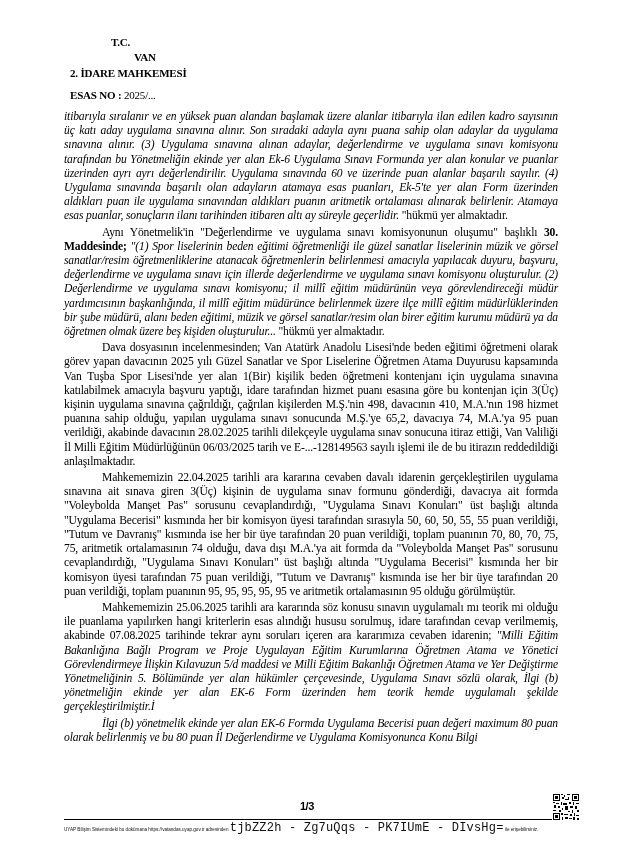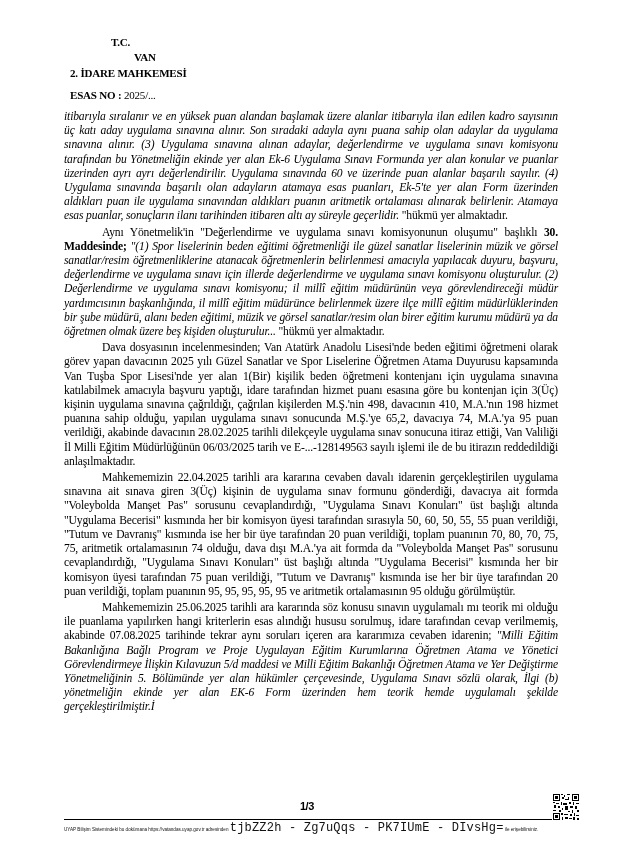--- a/index.html
+++ b/index.html
@@ -44,20 +44,21 @@
       <span class="it">itibarıyla sıralanır ve en yüksek puan alandan başlamak üzere alanlar itibarıyla ilan edilen kadro sayısının üç katı aday uygulama sınavına alınır. Son sıradaki adayla aynı puana sahip olan adaylar da uygulama sınavına alınır. </span><span class="it u">(3) Uygulama sınavına alınan adaylar, değerlendirme ve uygulama sınavı komisyonu tarafından bu Yönetmeliğin ekinde yer alan Ek-6 Uygulama Sınavı Formunda yer alan konular ve puanlar üzerinden ayrı ayrı değerlendirilir. Uygulama sınavında 60 ve üzerinde puan alanlar başarılı sayılır.</span><span class="it"> (4) Uygulama sınavında başarılı olan adayların atamaya esas puanları, Ek-5'te yer alan Form üzerinden aldıkları puan ile uygulama sınavından aldıkları puanın aritmetik ortalaması alınarak belirlenir. Atamaya esas puanlar, sonuçların ilanı tarihinden itibaren altı ay süreyle geçerlidir.</span><span> "hükmü yer almaktadır.</span>
     </p>
     <p class="ind">
       <span>Aynı Yönetmelik'in "Değerlendirme ve uygulama sınavı komisyonunun oluşumu" başlıklı </span><span class="b">30. Maddesinde;</span><span class="it"> "(1) Spor liselerinin beden eğitimi öğretmenliği ile güzel sanatlar liselerinin müzik ve görsel sanatlar/resim öğretmenliklerine atanacak öğretmenlerin belirlenmesi amacıyla yapılacak duyuru, başvuru, değerlendirme ve uygulama sınavı için illerde değerlendirme ve uygulama sınavı komisyonu oluşturulur. (2) Değerlendirme ve uygulama sınavı komisyonu; il millî eğitim müdürünün veya görevlendireceği müdür yardımcısının başkanlığında, il millî eğitim müdürünce belirlenmek üzere ilçe millî eğitim müdürlüklerinden bir şube müdürü, alanı beden eğitimi, müzik ve görsel sanatlar/resim olan birer eğitim kurumu müdürü ya da öğretmen olmak üzere beş kişiden oluşturulur...</span><span> "hükmü yer almaktadır.</span>
     </p>
     <p class="ind">Dava dosyasının incelenmesinden; Van Atatürk Anadolu Lisesi'nde beden eğitimi öğretmeni olarak görev yapan davacının 2025 yılı Güzel Sanatlar ve Spor Liselerine Öğretmen Atama Duyurusu kapsamında Van Tuşba Spor Lisesi'nde yer alan 1(Bir) kişilik beden öğretmeni kontenjanı için uygulama sınavına katılabilmek amacıyla başvuru yaptığı, idare tarafından hizmet puanı esasına göre bu kontenjan için 3(Üç) kişinin uygulama sınavına çağrıldığı, çağrılan kişilerden M.Ş.'nin 498, davacının 410, M.A.'nın 198 hizmet puanına sahip olduğu, yapılan uygulama sınavı sonucunda M.Ş.'ye 65,2, davacıya 74, M.A.'ya 95 puan verildiği, akabinde davacının 28.02.2025 tarihli dilekçeyle uygulama sınav sonucuna itiraz ettiği, Van Valiliği İl Milli Eğitim Müdürlüğünün 06/03/2025 tarih ve E-...-128149563 sayılı işlemi ile de bu itirazın reddedildiği anlaşılmaktadır.</p>
     <p class="ind">Mahkememizin 22.04.2025 tarihli ara kararına cevaben davalı idarenin gerçekleştirilen uygulama sınavına ait sınava giren 3(Üç) kişinin de uygulama sınav formunu gönderdiği, davacıya ait formda "Voleybolda Manşet Pas" sorusunu cevaplandırdığı, "Uygulama Sınavı Konuları" üst başlığı altında "Uygulama Becerisi" kısmında her bir komisyon üyesi tarafından sırasıyla 50, 60, 50, 55, 55 puan verildiği, "Tutum ve Davranış" kısmında ise her bir üye tarafından 20 puan verildiği, toplam puanının 70, 80, 70, 75, 75, aritmetik ortalamasının 74 olduğu, dava dışı M.A.'ya ait formda da "Voleybolda Manşet Pas" sorusunu cevaplandırdığı, "Uygulama Sınavı Konuları" üst başlığı altında "Uygulama Becerisi" kısmında her bir komisyon üyesi tarafından 75 puan verildiği, "Tutum ve Davranış" kısmında ise her bir üye tarafından 20 puan verildiği, toplam puanının 95, 95, 95, 95, 95 ve aritmetik ortalamasının 95 olduğu görülmüştür.</p>
     <p class="ind">
       <span>Mahkememizin 25.06.2025 tarihli ara kararında söz konusu sınavın uygulamalı mı teorik mi olduğu ile puanlama yapılırken hangi kriterlerin esas alındığı hususu sorulmuş, idare tarafından cevap verilmemiş, akabinde 07.08.2025 tarihinde tekrar aynı soruları içeren ara kararımıza cevaben idarenin; </span><span class="it">"Milli Eğitim Bakanlığına Bağlı Program ve Proje Uygulayan Eğitim Kurumlarına Öğretmen Atama ve Yönetici Görevlendirmeye İlişkin Kılavuzun 5/d maddesi ve Milli Eğitim Bakanlığı Öğretmen Atama ve Yer Değiştirme Yönetmeliğinin 5. Bölümünde yer alan hükümler çerçevesinde, Uygulama Sınavı sözlü olarak, İlgi (b) yönetmeliğin ekinde yer alan EK-6 Form üzerinden hem teorik hemde uygulamalı şekilde gerçekleştirilmiştir.İ</span>
     </p>
+    <p class="ind it">İlgi (b) yönetmelik ekinde yer alan EK-6 Formda Uygulama Becerisi puan değeri maximum 80 puan olarak belirlenmiş ve bu 80 puan İl Değerlendirme ve Uygulama Komisyonunca Konu Bilgi</p>
   </div>
 
   <div class="page-num">1/3</div>
   <div class="rule"></div>
   <div class="footer">
     <span>UYAP Bilişim Sistemindeki bu dokümana https://vatandas.uyap.gov.tr adresinden</span>
     <span class="code">tjbZZ2h - Zg7uQqs - PK7IUmE - DIvsHg=</span>
     <span>ile erişebilirsiniz.</span>
   </div>
 

